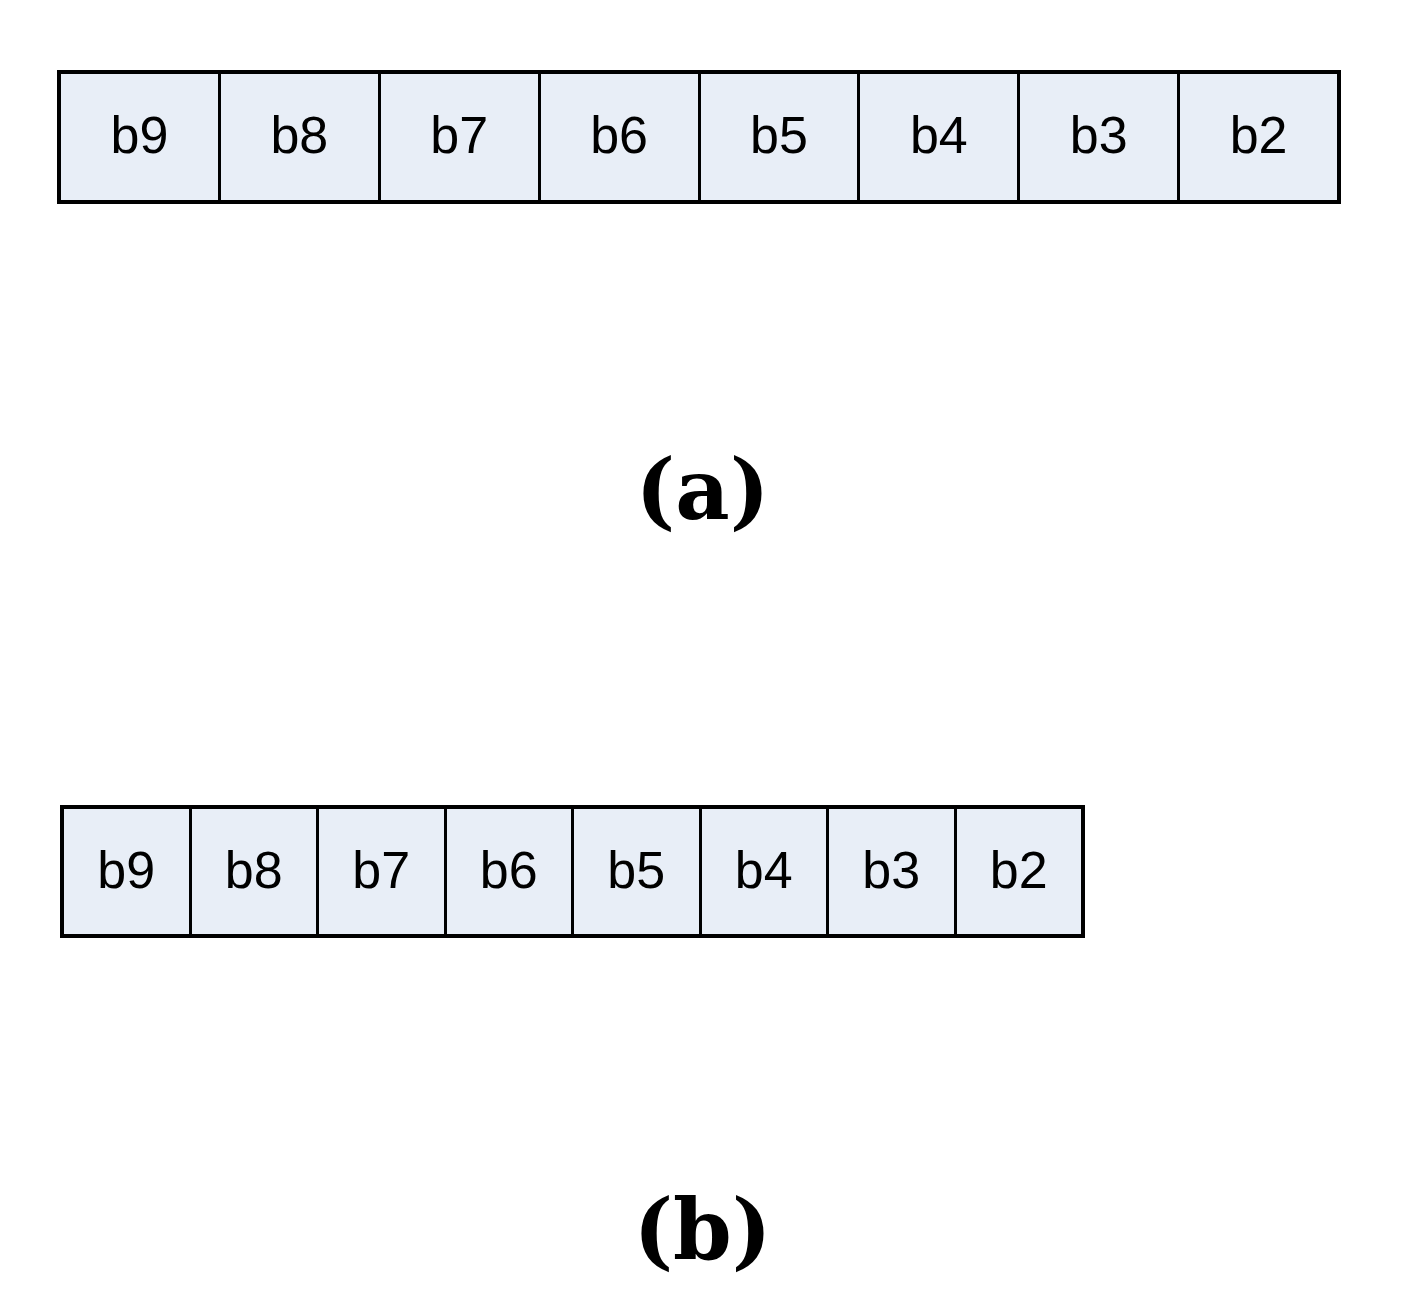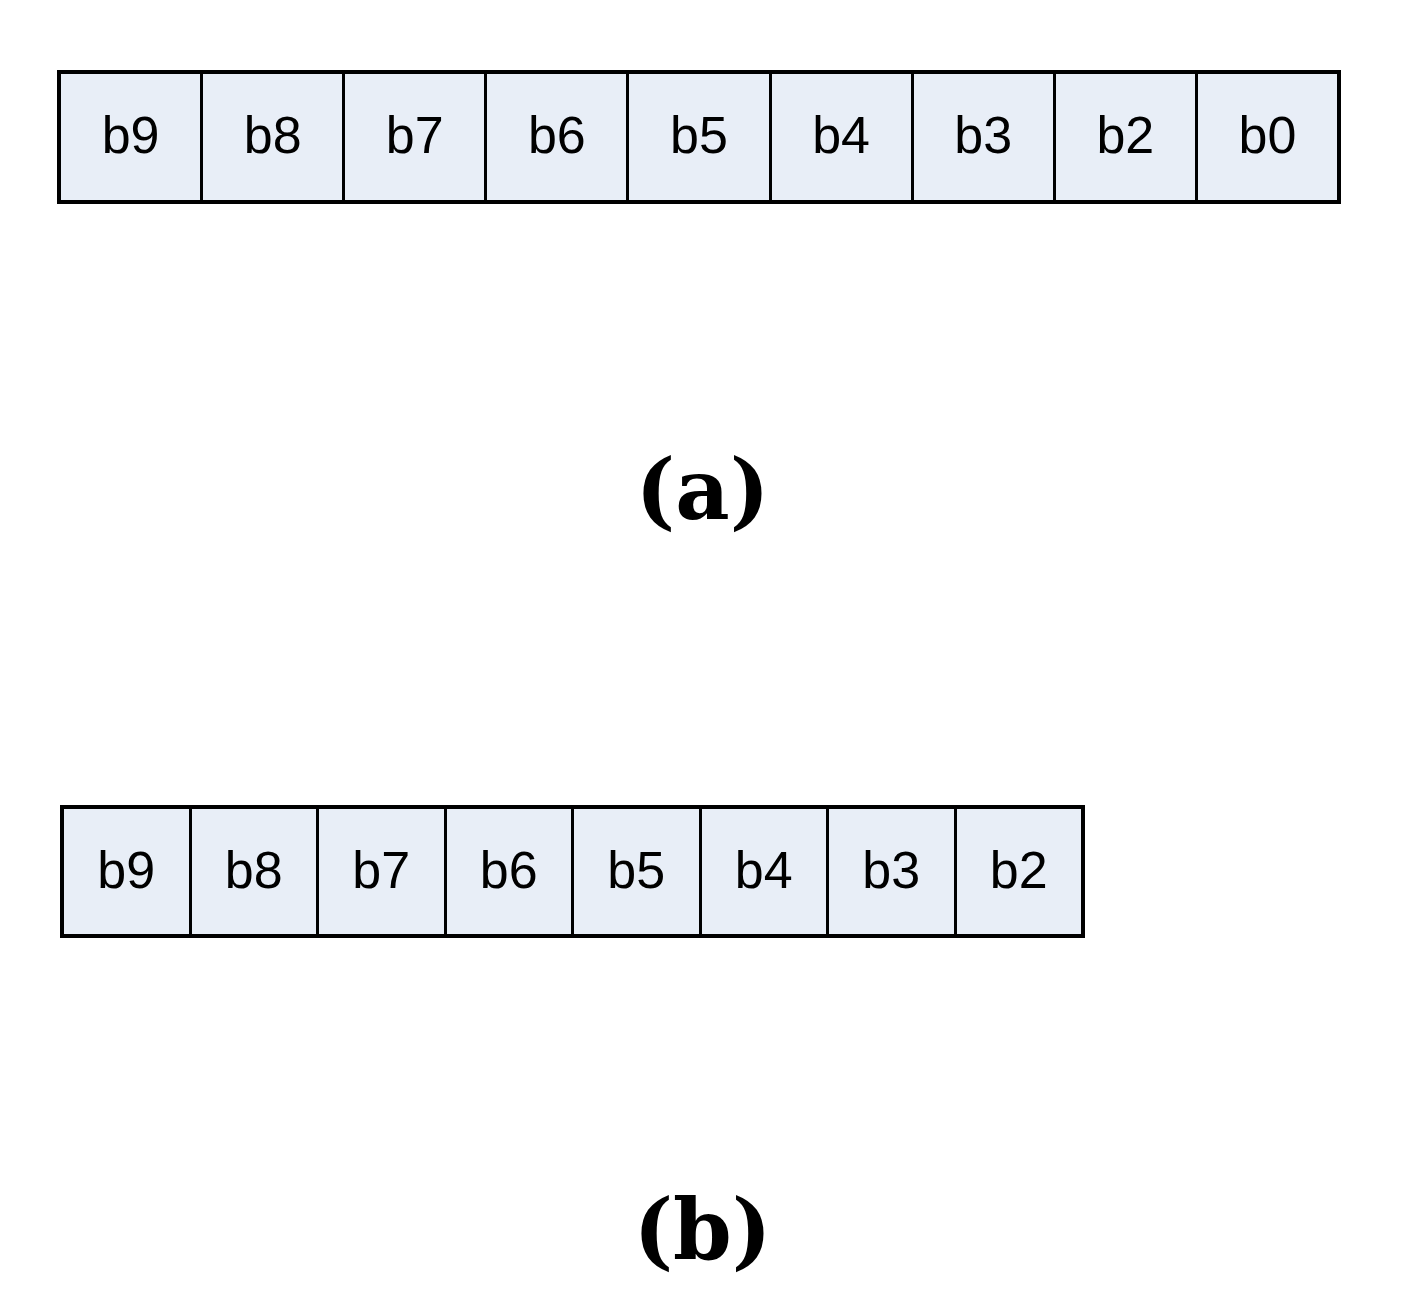--- a/index.html
+++ b/index.html
@@ -69,21 +69,20 @@
 
   <div class="bitrow row-a">
     <div class="cell">b9</div>
     <div class="cell">b8</div>
     <div class="cell">b7</div>
     <div class="cell">b6</div>
     <div class="cell">b5</div>
     <div class="cell">b4</div>
     <div class="cell">b3</div>
     <div class="cell">b2</div>
-    <div class="cell">b0</div>
   </div>
 
   <div class="caption caption-a">(a)</div>
 
   <div class="bitrow row-b">
     <div class="cell">b9</div>
     <div class="cell">b8</div>
     <div class="cell">b7</div>
     <div class="cell">b6</div>
     <div class="cell">b5</div>

